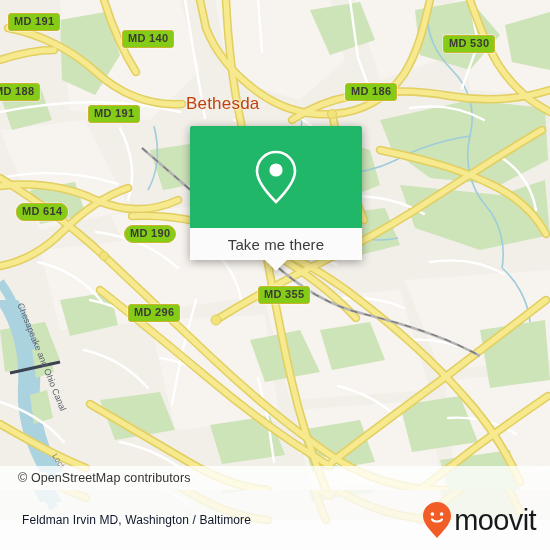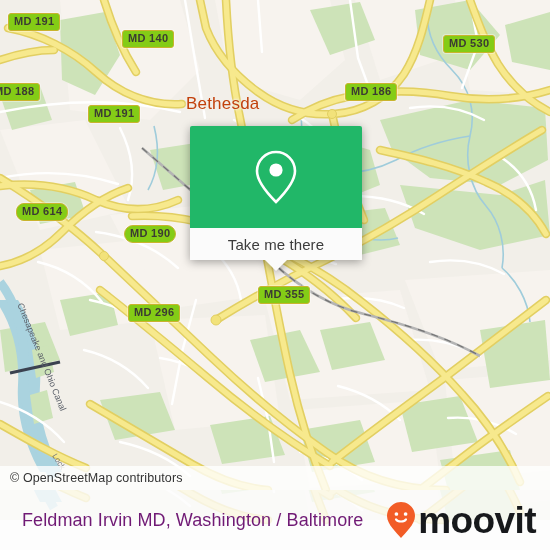--- a/index.html
+++ b/index.html
@@ -42,21 +42,21 @@
     letter-spacing:.3px; box-shadow:0 0 0 1px rgba(255,255,255,.35);
   }
 
   
   .attribution{
     position:absolute; left:0; bottom:0; width:550px; height:24px;
     background:rgba(255,255,255,.78);
     display:flex; align-items:center;
   }
   .attribution span{
-    font-size:12.5px; color:#333; padding-left:10px; letter-spacing:.1px;
+    font-size:12.5px; color:#333; padding-left:18px; letter-spacing:.1px;
   }
 
   
   .popup{
     position:absolute; left:190px; top:126px; width:172px;
     filter:drop-shadow(0 2px 5px rgba(0,0,0,.35));
   }
   .popup-head{
     height:102px; background:#21b768;
     border-radius:2px 2px 0 0;
@@ -82,26 +82,26 @@
     position:absolute; left:0; top:490px; width:550px; height:60px;
     background:#fdfdfd; overflow:hidden;
   }
   .footer-watermark{ position:absolute; left:0; top:-490px; opacity:.20; }
   .footer-inner{
     position:relative; width:100%; height:100%;
     display:flex; align-items:center; justify-content:space-between;
     padding:0 14px 0 22px;
   }
   .footer-title{
-    font-size:18px; color:#701a75; letter-spacing:.1px; white-space:nowrap;
+    font-size:12px; color:#0f172a; letter-spacing:.1px; white-space:nowrap;
   }
   .brand{ display:flex; align-items:center; gap:2px; }
   .brand-word{
-    font-size:37px; color:#17191c; letter-spacing:-.6px;
-    font-weight:bold; line-height:29px;
+    font-size:29px; color:#17191c; letter-spacing:-.6px;
+    font-weight:normal; line-height:29px;
   }
 </style>
 </head>
 <body>
 
 <div id="app">
 
   <div class="map">
 
     <svg class="map-svg" viewBox="0 0 550 490">

